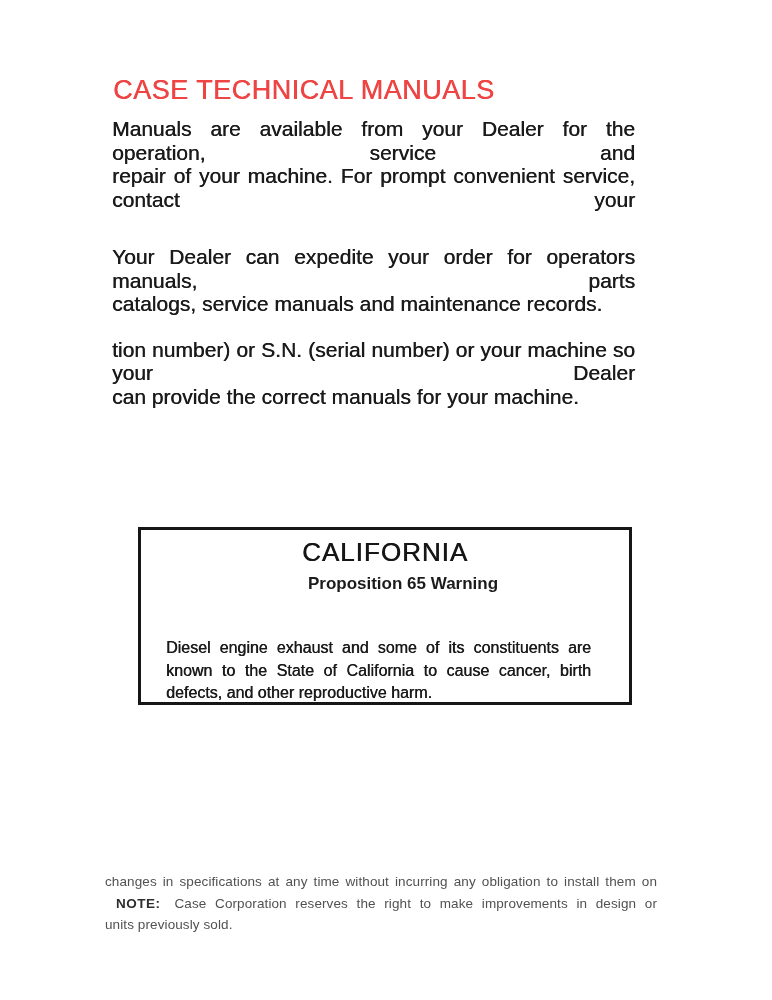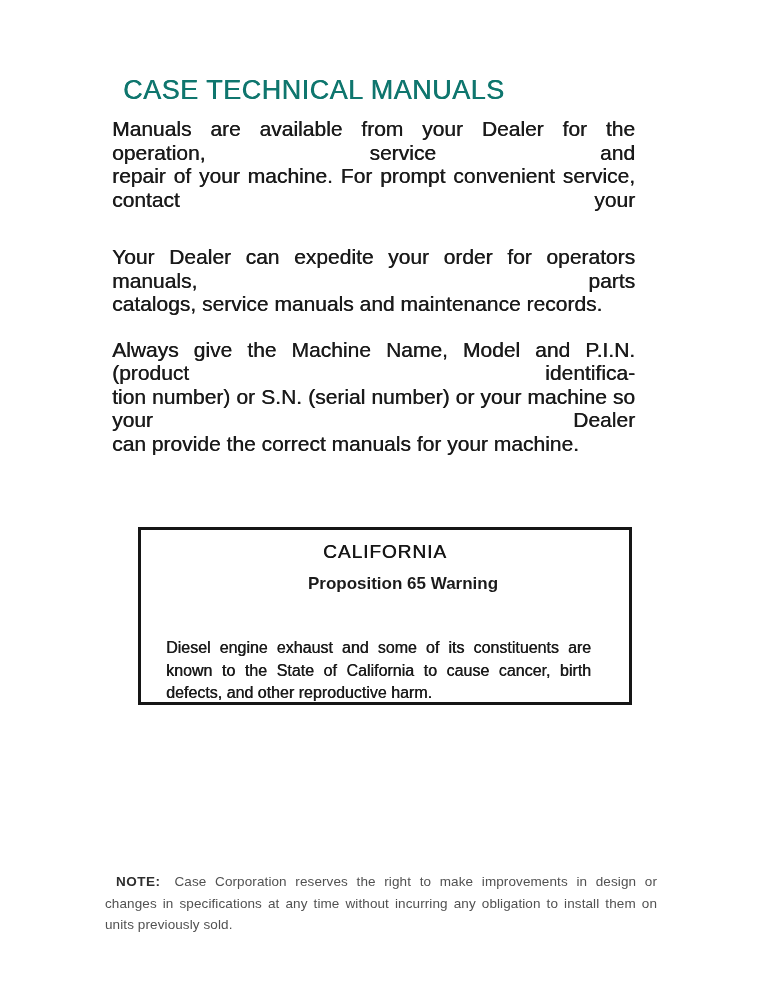--- a/index.html
+++ b/index.html
@@ -11,26 +11,26 @@
     position: relative;
     width: 772px;
     height: 1000px;
     background: #ffffff;
     overflow: hidden;
     font-family: "Liberation Sans", sans-serif;
     color: #1b1b1b;
   }
   .doc-title {
     position: absolute;
-    left: 123px;
+    left: 113px;
     top: 57px;
     font-size: 27px;
     font-weight: normal;
     letter-spacing: 0.5px;
-    color: #0f766e;
+    color: #ef4444;
     text-shadow: 0.5px 0 0 currentColor;
     white-space: nowrap;
   }
   .body-column {
     position: absolute;
     left: 112px;
     top: 117px;
     width: 523px;
     font-size: 21px;
     line-height: 23.5px;
@@ -52,21 +52,21 @@
     top: 527px;
     width: 494px;
     height: 178px;
     box-sizing: border-box;
     border: 3px solid #161616;
     background: #ffffff;
   }
   .warning-title {
     margin-top: 7px;
     text-align: center;
-    font-size: 19px;
+    font-size: 26px;
     line-height: 30px;
     letter-spacing: 1px;
     color: #161616;
     text-shadow: 0.5px 0 0 currentColor;
   }
   .warning-subtitle {
     margin-top: 5px;
     text-align: center;
     font-size: 17px;
     line-height: 23px;
@@ -113,38 +113,37 @@
       <div class="jline">Manuals are available from your Dealer for the operation, service and</div>
       <div class="jline">repair of your machine. For prompt convenient service, contact your</div>
     </div>
 
     <div class="paragraph p2">
       <div class="jline">Your Dealer can expedite your order for operators manuals, parts</div>
       <div class="lline">catalogs, service manuals and maintenance records.</div>
     </div>
 
     <div class="paragraph p3">
-      <div class="jline">Always give the Machine Name, Model and P.I.N. (product identifica-</div>
       <div class="jline">tion number) or S.N. (serial number) or your machine so your Dealer</div>
       <div class="lline">can provide the correct manuals for your machine.</div>
     </div>
 
   </div>
 
   <div class="warning-box">
     <div class="warning-title">CALIFORNIA</div>
     <div class="warning-subtitle">Proposition 65 Warning</div>
     <div class="warning-body">
       <div class="jline">Diesel engine exhaust and some of its constituents are</div>
       <div class="jline">known to the State of California to cause cancer, birth</div>
       <div class="lline">defects, and other reproductive harm.</div>
     </div>
   </div>
 
   <div class="note-block">
+    <div class="jline">changes in specifications at any time without incurring any obligation to install them on</div>
     <div class="jline note-first">
       <span class="note-label">NOTE:</span><span>Case Corporation reserves the right to make improvements in design or</span>
     </div>
-    <div class="jline">changes in specifications at any time without incurring any obligation to install them on</div>
     <div class="lline">units previously sold.</div>
   </div>
 
 </div>
 
 </body></html>

